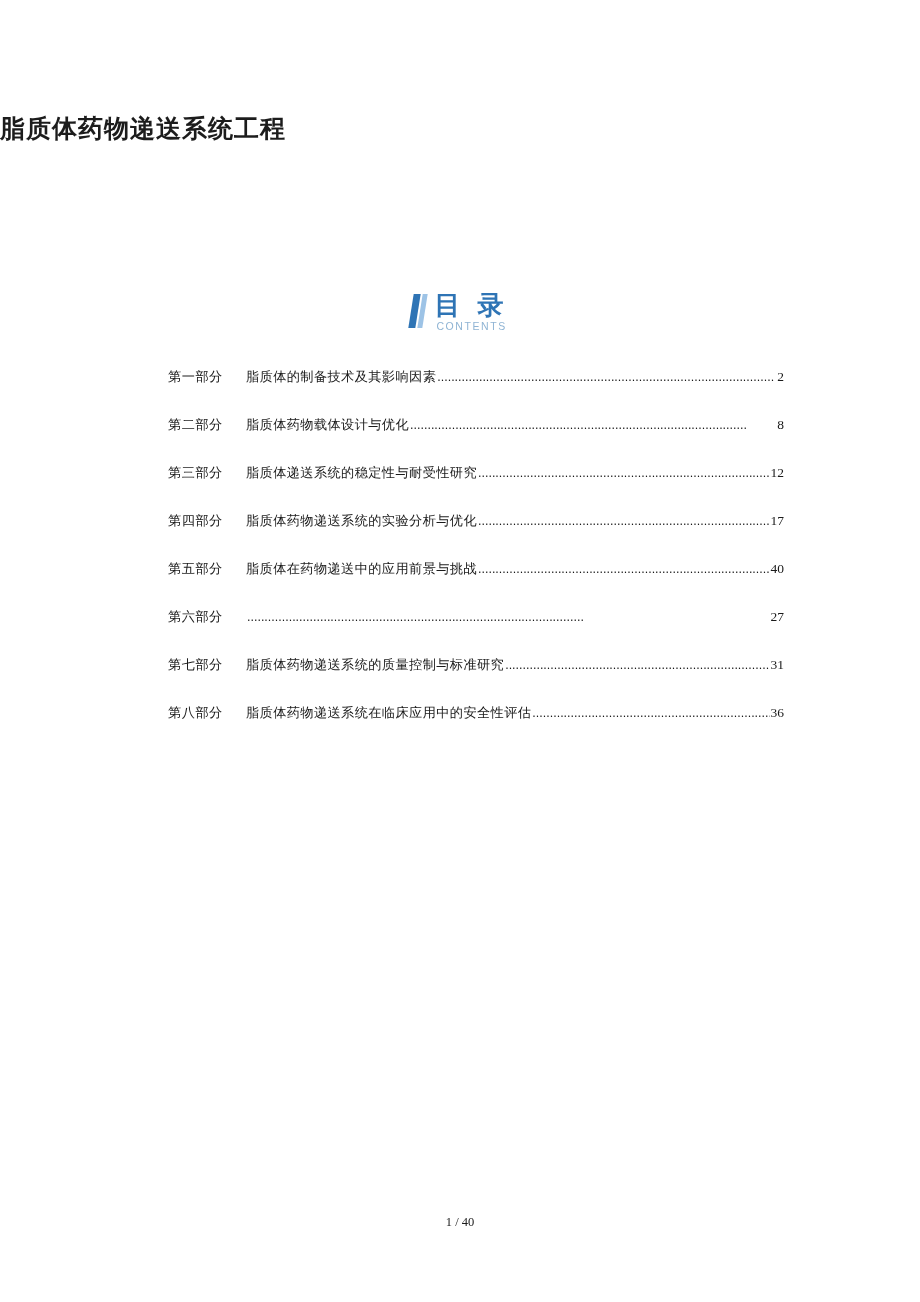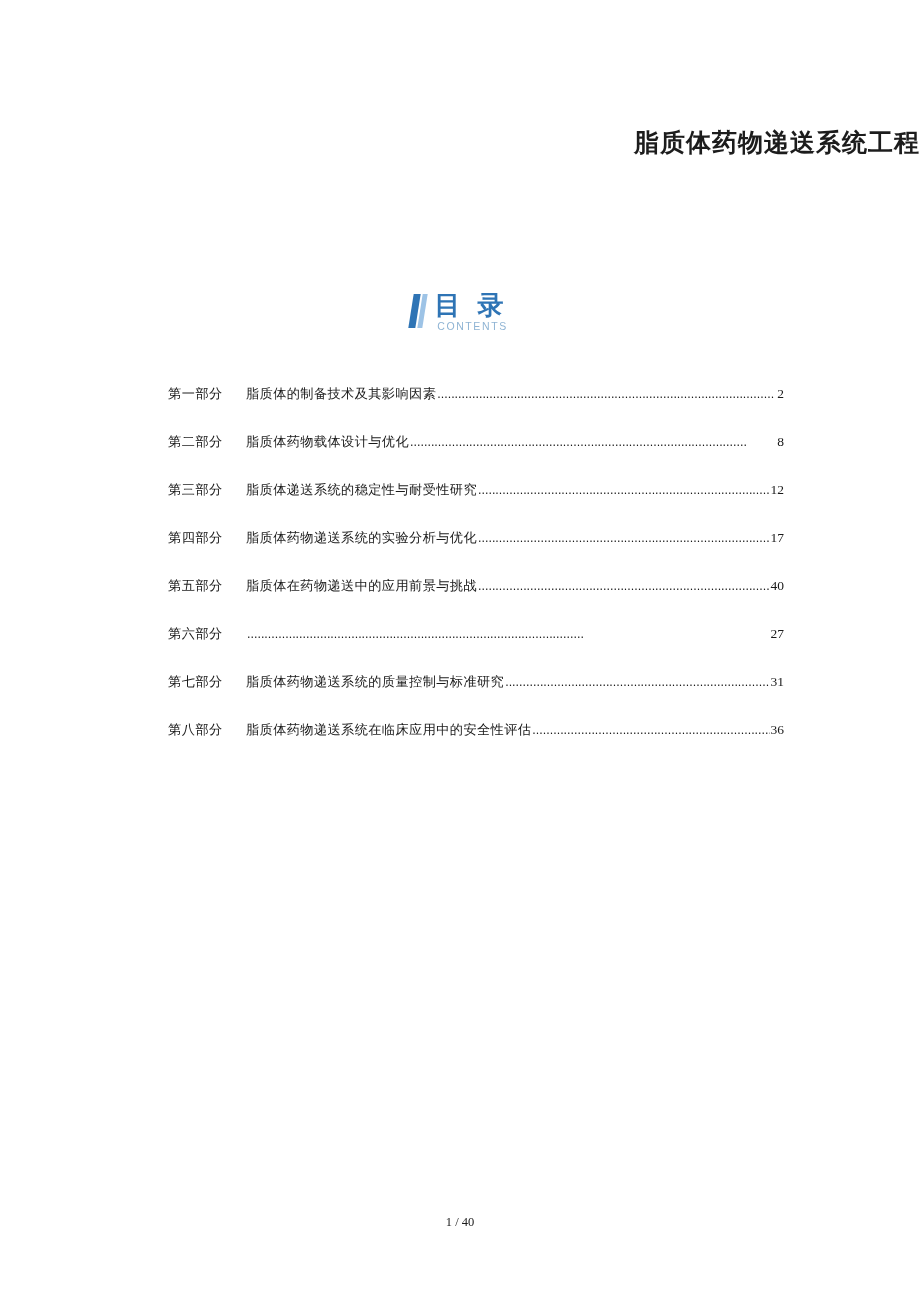--- a/index.html
+++ b/index.html
@@ -14,24 +14,24 @@
   .page {
     position: relative;
     width: 920px;
     height: 1302px;
     margin: 0 auto;
     background: #ffffff;
     overflow: hidden;
   }
   .doc-title {
     position: absolute;
-    top: 126px;
-    left: 0;
-    width: 920px;
-    text-align: right;
+    top: 112px;
+    left: 0;
+    width: 920px;
+    text-align: left;
     font-size: 25px;
     font-weight: bold;
     letter-spacing: 1px;
     color: #1c1c1c;
   }
   .toc-header {
     position: absolute;
     top: 292px;
     left: 0;
     width: 920px;
@@ -64,39 +64,38 @@
     left: 9px;
     top: 0;
     width: 5px;
     height: 34px;
     background: #9dc3e6;
     transform: skewX(-9deg);
   }
   .toc-words {
     display: flex;
     flex-direction: column;
-    text-align: center;
   }
   .toc-cn {
     font-size: 26px;
     font-weight: bold;
     color: #2e74b5;
     line-height: 1.05;
     letter-spacing: 5px;
   }
   .toc-en {
     font-size: 10.5px;
     color: #8fb4d4;
     letter-spacing: 1.6px;
     margin-top: 1px;
     margin-left: 2px;
   }
   .toc-list {
     position: absolute;
-    top: 370px;
+    top: 353px;
     left: 168px;
     width: 616px;
   }
   .toc-row {
     display: flex;
     align-items: baseline;
     font-size: 13.2px;
     color: #1a1a1a;
     height: 48px;
     line-height: 48px;

